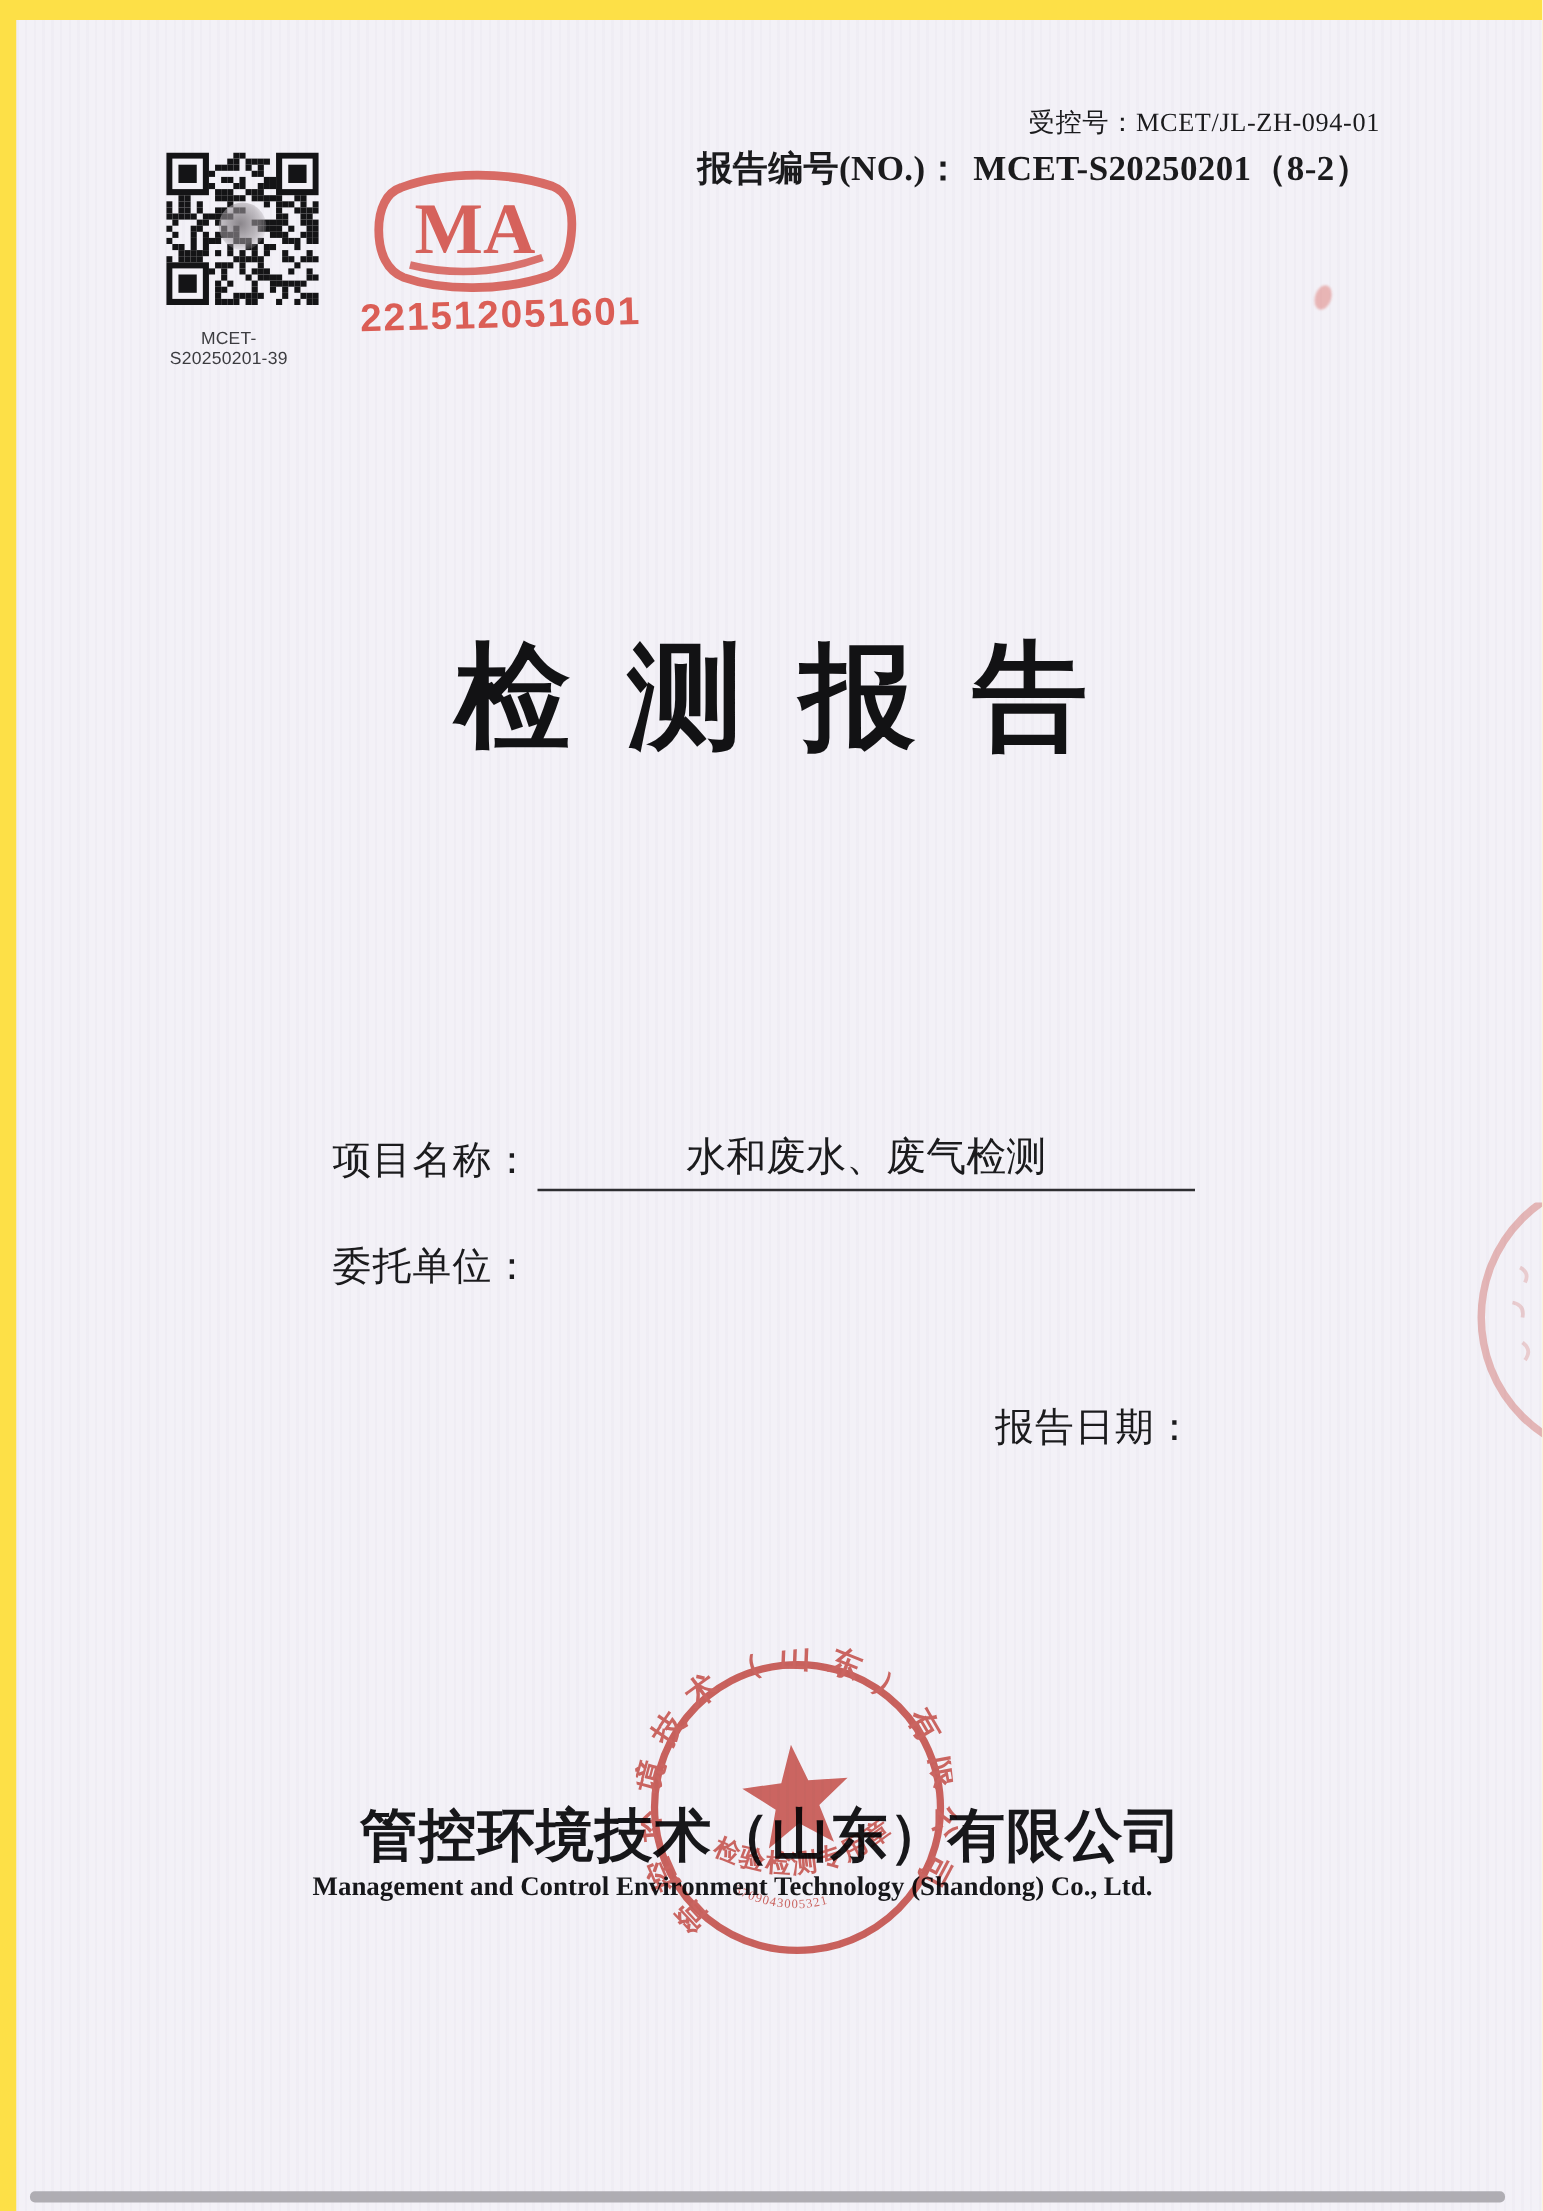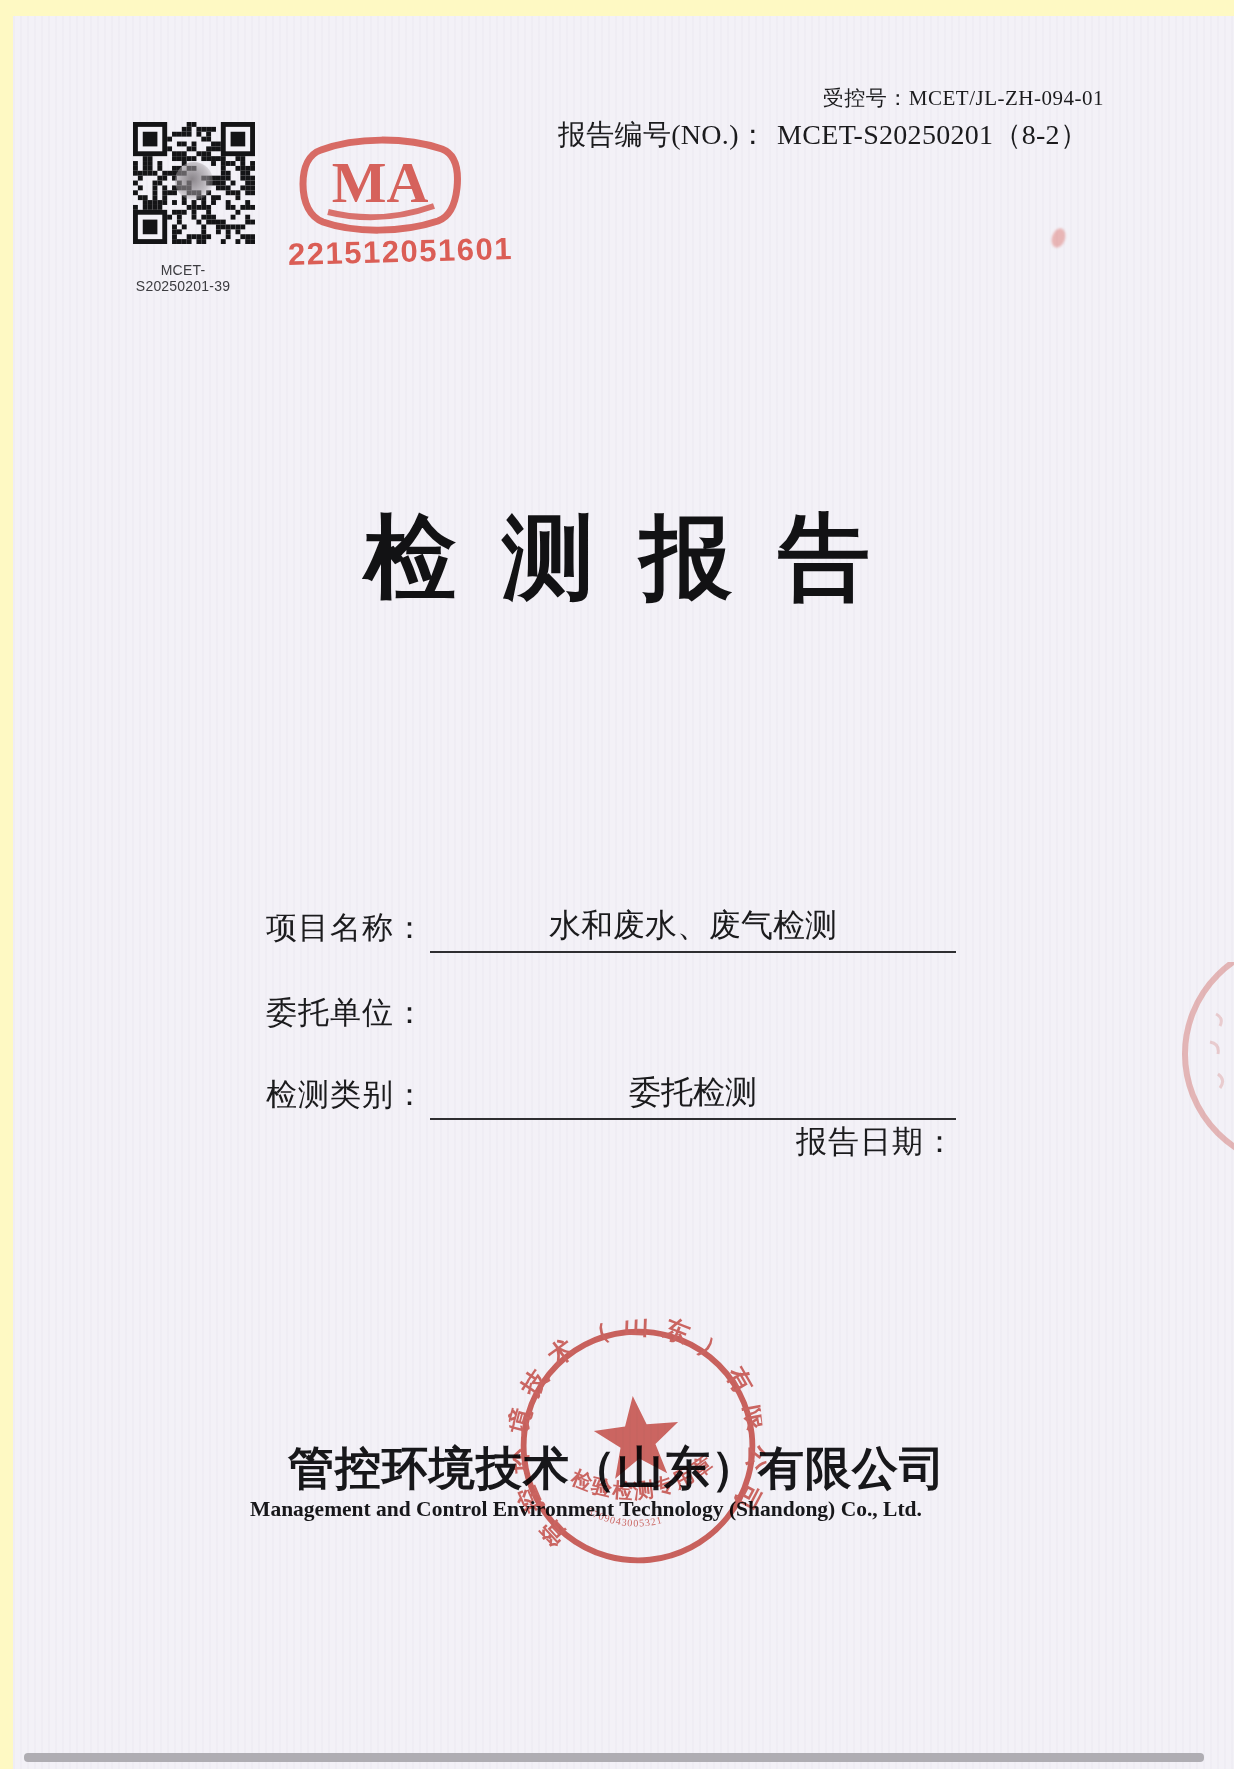--- a/index.html
+++ b/index.html
@@ -1,23 +1,23 @@
 <!DOCTYPE html>
 <html><head>
 <meta charset="utf-8">
 <style>
   html,body{margin:0;padding:0;background:#ffffff;}
-  .page{position:relative;width:1234px;height:1769px;background:#fef9c3;overflow:hidden;
+  .page{position:relative;width:1234px;height:1769px;background:#fde047;overflow:hidden;
         font-family:"Liberation Serif","DejaVu Serif",serif;color:#1b1b1d;}
   .paper{position:absolute;left:13px;top:16px;right:0;bottom:0;background:#f3f1f7;
          background-image:repeating-linear-gradient(90deg,rgba(125,115,150,.03) 0 2px,rgba(0,0,0,0) 2px 7px);}
   .abs{position:absolute;}
   
   .controlled{top:84px;right:130px;font-size:21px;letter-spacing:.5px;}
-  .reportno{top:116px;left:558px;font-size:28px;font-weight:400;letter-spacing:.3px;}
+  .reportno{top:116px;left:558px;font-size:28px;font-weight:700;letter-spacing:.3px;}
   .reportno .val{margin-left:10px;}
   
   .qr{left:133px;top:122px;width:122px;height:122px;}
   .qr-blob{position:absolute;left:42px;top:40px;width:38px;height:38px;border-radius:50%;
            background:radial-gradient(circle at 45% 45%, rgba(120,115,120,.85), rgba(160,155,160,.55) 55%, rgba(200,196,202,.15) 75%);}
   .qr-label{left:126px;top:262px;width:114px;text-align:center;font-family:"Liberation Sans","DejaVu Sans",sans-serif;
             font-size:14px;color:#3c3c40;letter-spacing:.2px;}
   
   .ma{left:294px;top:130px;opacity:.92;}
   .ma-num{left:288px;top:234px;font-family:"Liberation Sans","DejaVu Sans",sans-serif;font-size:31px;font-weight:600;
@@ -314,24 +314,20 @@
 
   <div class="abs field f0">
     <span class="lbl">项目名称：</span>
     <span class="val">水和废水、废气检测</span>
   </div>
 
   <div class="abs title">检测报告</div>
   <div class="abs field f1">
     <span class="lbl">委托单位：</span>
   </div>
-  <div class="abs field f2">
-    <span class="lbl">检测类别：</span>
-    <span class="val">委托检测</span>
-  </div>
   <div class="abs field f3">
     <span class="lbl">报告日期：</span>
   </div>
 
   <div class="abs company-cn">管控环境技术（山东）有限公司</div>
   <div class="abs company-en">Management and Control Environment Technology (Shandong) Co., Ltd.</div>
 
   <svg class="abs seal" viewBox="-130 -130 260 260">
     <circle r="118" fill="none" stroke="#c9453d" stroke-width="6"></circle>
     <defs>

